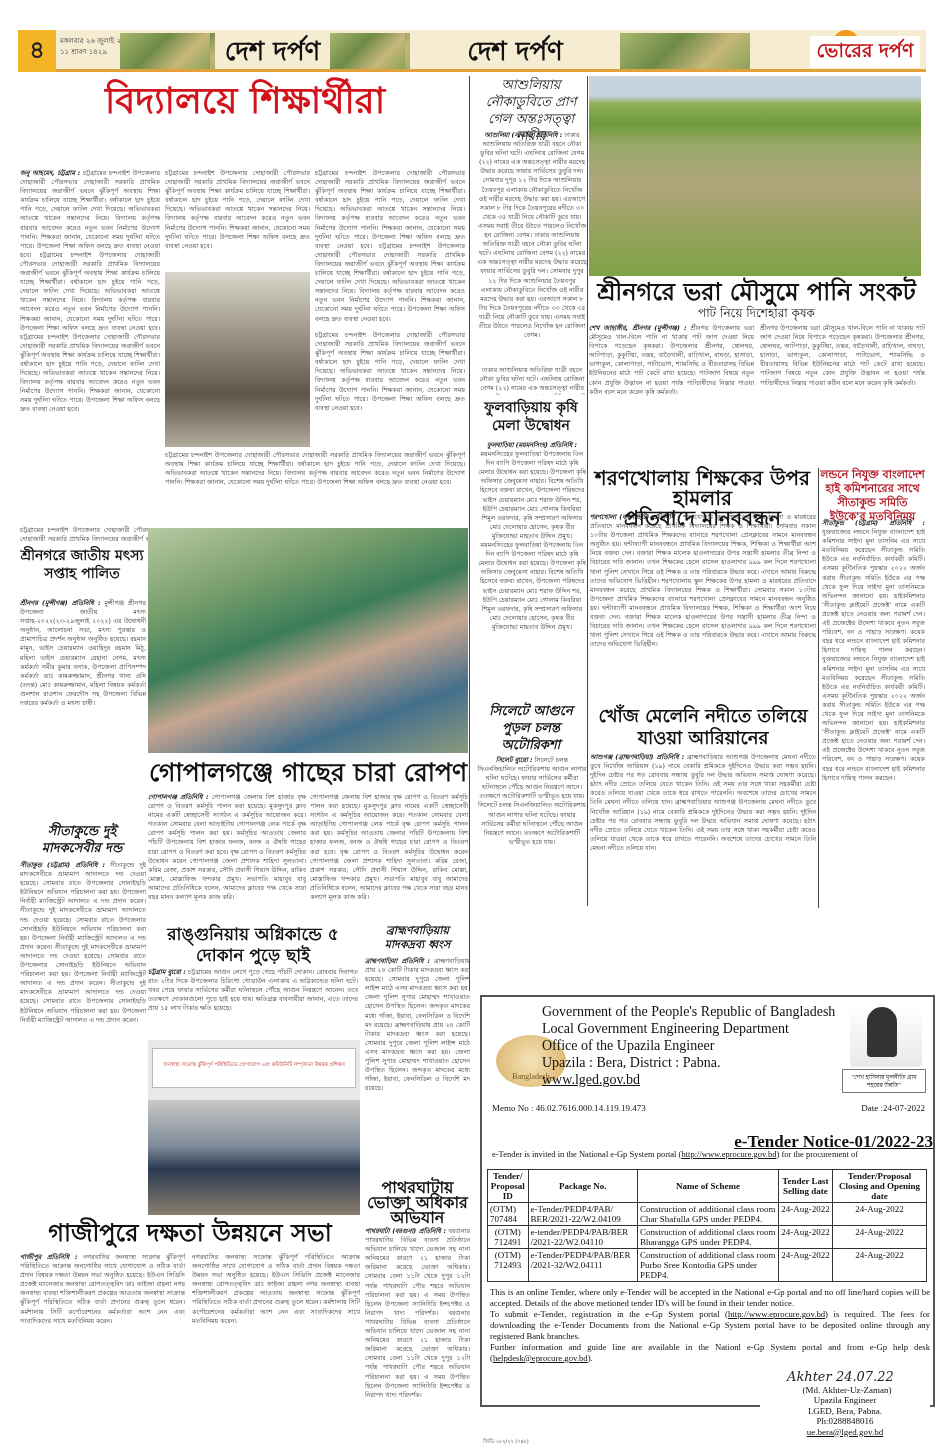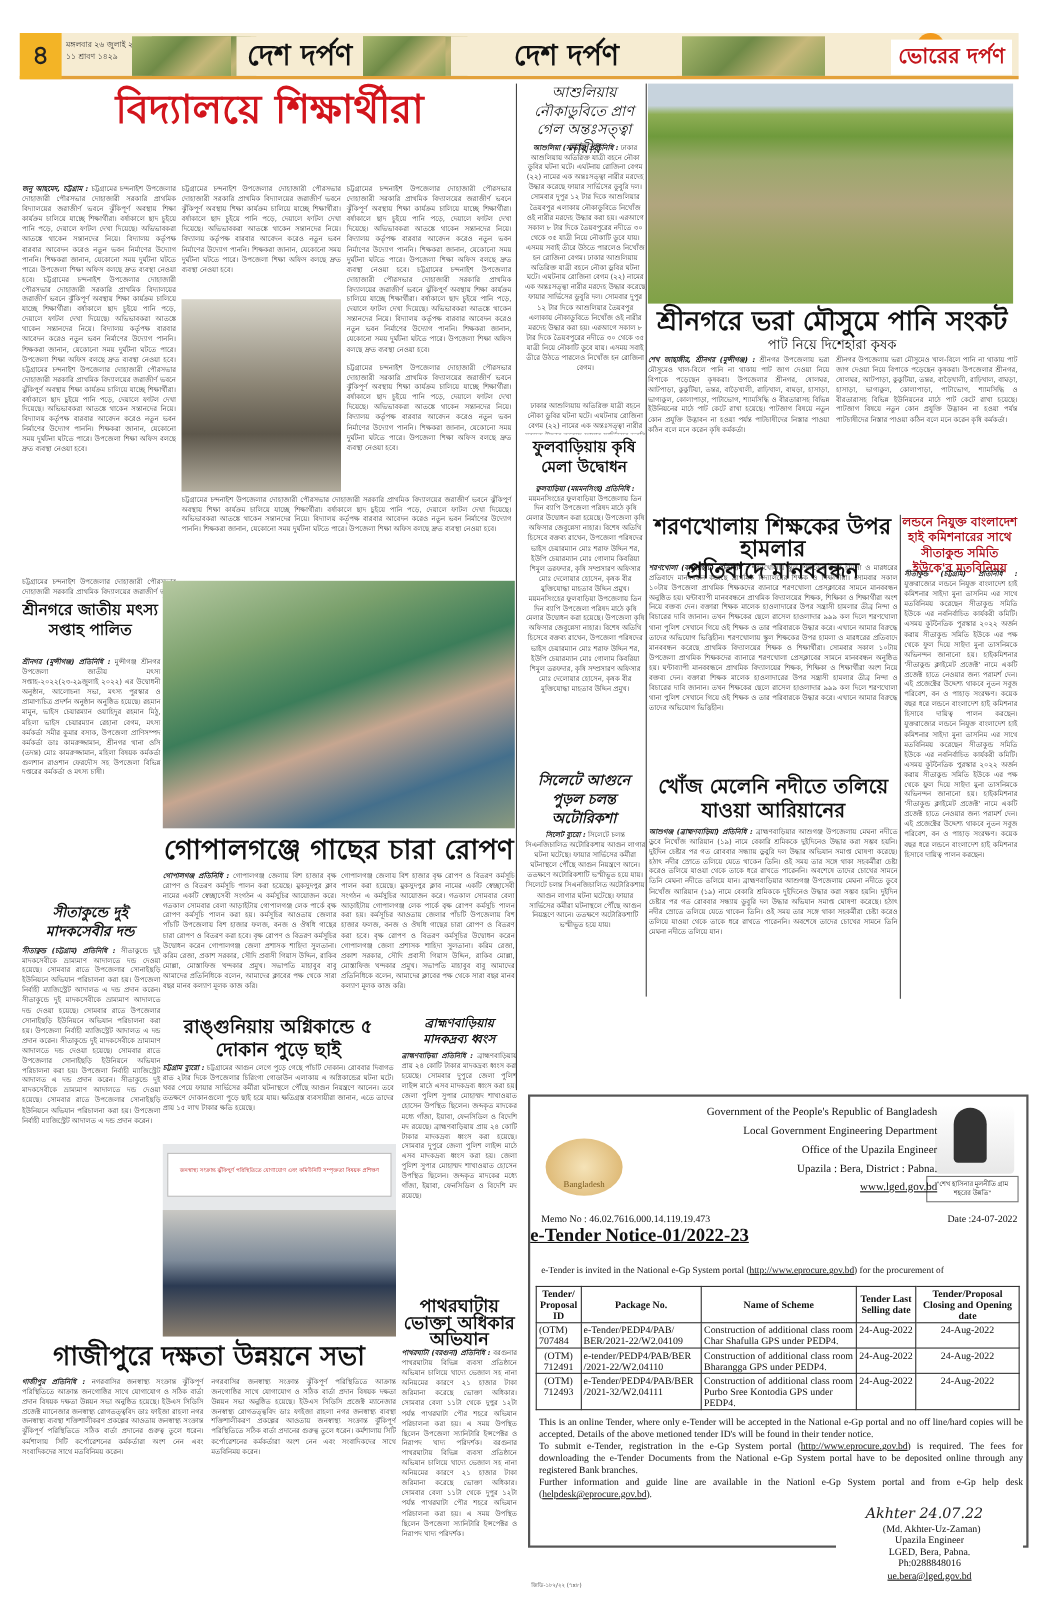--- a/index.html
+++ b/index.html
@@ -11,21 +11,21 @@
 .photo{background:linear-gradient(135deg,#a9b86e,#6f8a47 40%,#c7b87a 70%,#8aa25a)}
 .sect{left:340px;top:4px;font:bold 26px "DejaVu Sans",sans-serif;color:#111}
 .logo{left:792px;top:6px;width:110px;height:32px;background:#fff;font:bold 19px "DejaVu Sans",sans-serif;color:#c3161c;display:flex;align-items:flex-end;justify-content:center}
 .sun{left:815px;top:0;width:26px;height:13px;border-radius:13px 13px 0 0;background:#f29a1d}
 .hd-red{color:#d2151c;font-weight:bold;text-align:center;font-family:"DejaVu Sans",sans-serif}
 .hd{color:#111;text-align:center;font-family:"DejaVu Sans",sans-serif}
 .body{font-size:6.3px;line-height:9.1px;color:#333;text-align:justify;overflow:hidden}
 .body .by{font-weight:bold;font-style:italic;color:#111}
 .rule{background:#444}
 .notice{left:480px;top:995px;width:455px;height:412px;border:2px solid #555;background:#fff;font-family:"Liberation Serif",serif;color:#111}
-.notice .c{text-align:right;font-size:10px;line-height:17px}
+.notice .c{text-align:left;font-size:14px;line-height:17px}
 table.tt{border-collapse:collapse;width:440px;font-size:9px;font-family:"Liberation Serif",serif}
 table.tt td,table.tt th{border:1px solid #333;padding:1px 2px;vertical-align:top}
 table.tt th{font-weight:bold;text-align:center;vertical-align:middle}
 .bd{border:1px solid #777}
 </style>
 </head>
 <body>
 
 <div class="abs header">
   <div class="abs pgnum">৪</div>
@@ -208,21 +208,21 @@
   <div class="abs bd" style="left:360px;top:72px;width:84px;height:24px;font-size:6px;line-height:8px;text-align:center;padding-top:3px">"শেখ হাসিনার মূলনীতি গ্রাম শহরের উন্নতি"</div>
   <div class="abs c" style="left:60px;top:6px;width:310px">
     <div>Government of the People's Republic of Bangladesh</div>
     <div>Local Government Engineering Department</div>
     <div>Office of the Upazila Engineer</div>
     <div>Upazila : Bera, District : Pabna.</div>
     <div style="text-decoration:underline">www.lged.gov.bd</div>
   </div>
   <div class="abs" style="left:10px;top:106px;font-size:9px">Memo No : 46.02.7616.000.14.119.19.473</div>
   <div class="abs" style="right:8px;top:106px;font-size:9px">Date :24-07-2022</div>
-  <div class="abs" style="left:0;top:116px;width:100%;text-align:left;font-size:17px;font-weight:bold;text-decoration:underline">e-Tender Notice-01/2022-23</div>
+  <div class="abs" style="left:0;top:135px;width:100%;text-align:right;font-size:17px;font-weight:bold;text-decoration:underline">e-Tender Notice-01/2022-23</div>
   <div class="abs" style="left:10px;top:152px;width:440px;font-size:8.5px">
     <span>e-Tender is invited in the National e-Gp System portal (</span><span style="text-decoration:underline">http://www.eprocure.gov.bd</span><span>) for the procurement of</span>
   </div>
   <table class="tt abs" style="left:5px;top:172px">
     <tbody>
         <tr>
       <th style="width:38px">Tender/ Proposal ID</th>
       <th style="width:105px">Package No.</th>
       <th style="width:135px">Name of Scheme</th>
       <th style="width:52px">Tender Last Selling date</th>

